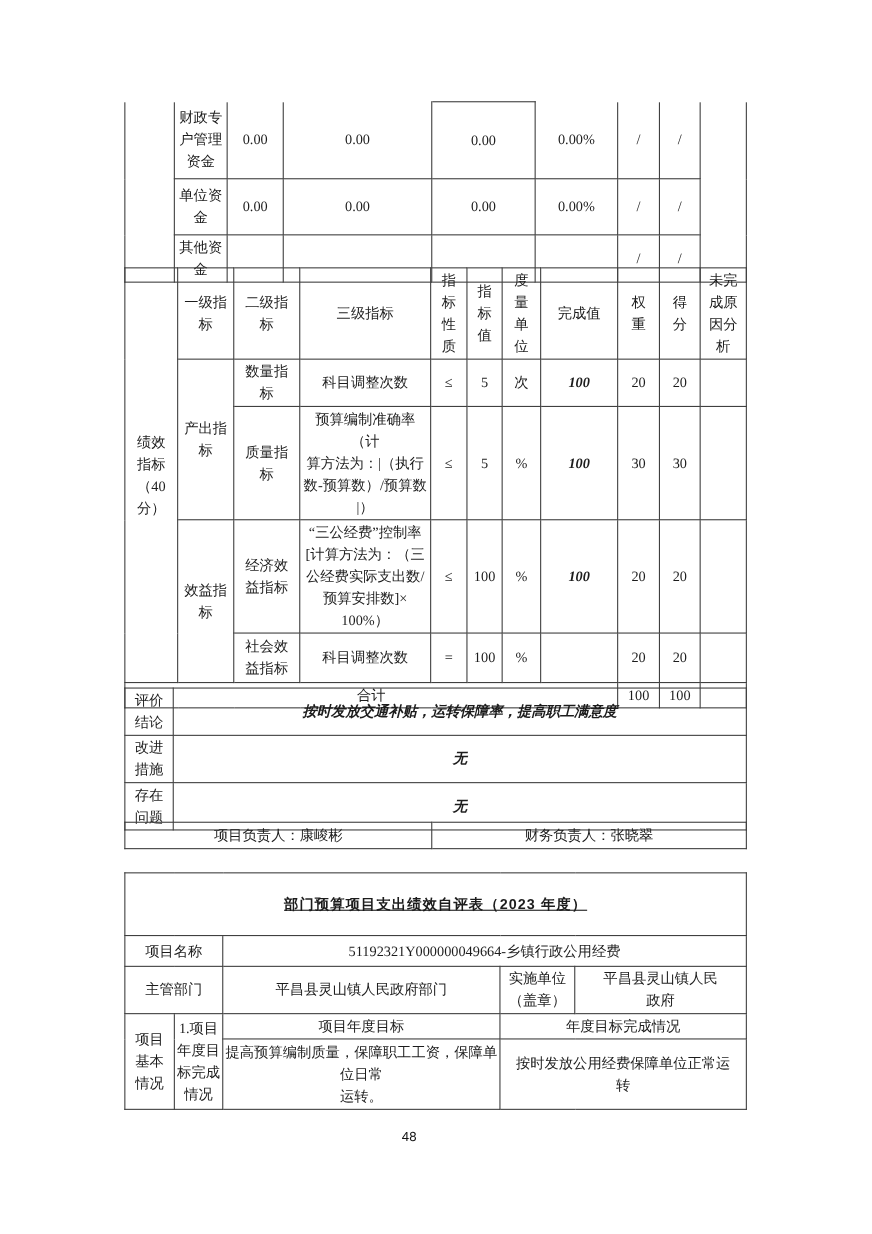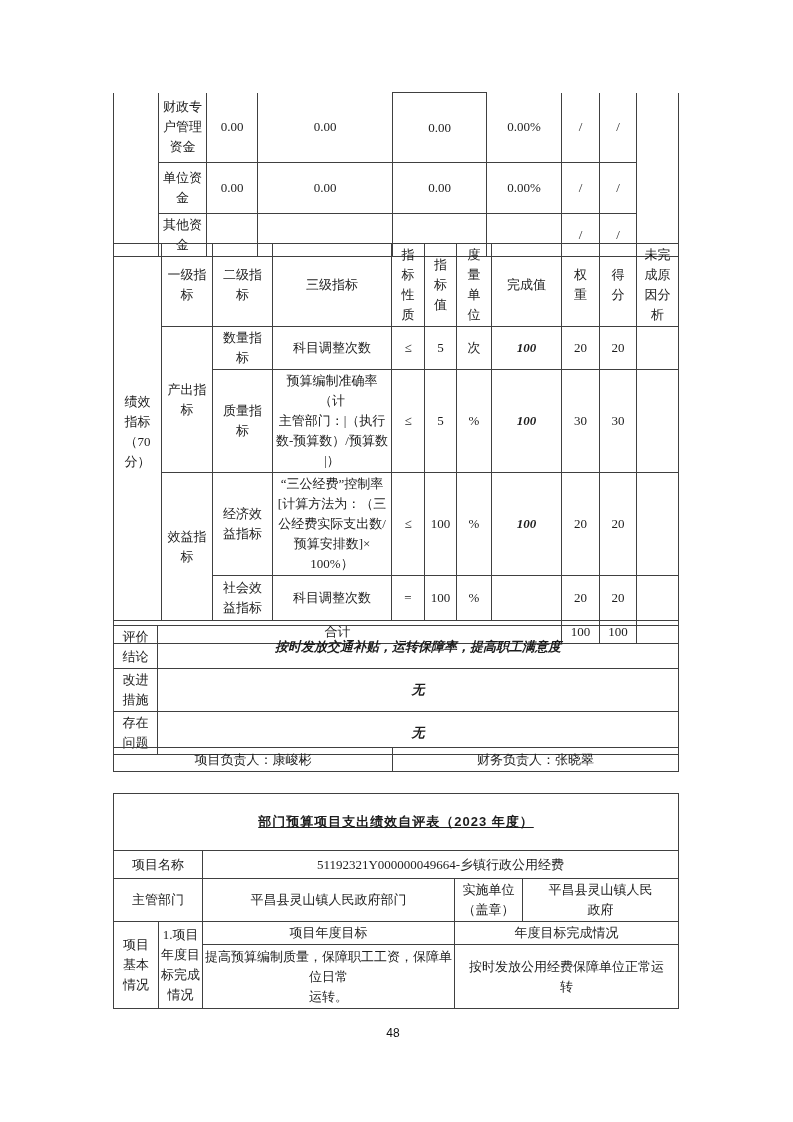--- a/index.html
+++ b/index.html
@@ -25,21 +25,21 @@
   .left{text-align:left;padding-left:8px;margin-top:24px;}
   .note{font-style:italic;text-align:left;padding-left:10px;font-weight:600;}
   .title-cell{
     font-size:19px;font-weight:bold;letter-spacing:1px;
     font-family:"Liberation Sans","DejaVu Sans",sans-serif;
     text-decoration:underline;
   }
   .small{font-size:12px;line-height:19px;text-align:left;padding:2px 6px;}
   .pageno{
     position:absolute;top:1026px;left:0;width:744px;text-align:center;
-    font-size:12px;font-family:"Liberation Sans","DejaVu Sans",sans-serif;color:#111;padding-left:21px;
+    font-size:12px;font-family:"Liberation Sans","DejaVu Sans",sans-serif;color:#111;
   }
 </style>
 </head>
 <body>
 
 <div class="doc">
 
   <table class="tbl tA" style="top:92px;padding-left:36px;">
     <colgroup>
       <col style="width:45px">
@@ -100,21 +100,21 @@
       <col style="width:35px">
         <col style="width:70px">
         <col style="width:38px">
       <col style="width:37px">
         <col style="width:42px">
     </colgroup>
     <tbody>
         <tr style="height:83px">
       <td rowspan="5">绩效
 指标
-（70
+（40
 分）</td>
       <td>一级指
 标</td>
       <td>二级指
 标</td>
       <td>三级指标</td>
       <td>指
 标
 性
 质</td>
@@ -146,21 +146,21 @@
       <td>次</td>
       <td class="val-italic">100</td>
       <td>20</td>
       <td>20</td>
       <td></td>
     </tr>
     <tr style="height:88px">
       <td>质量指
 标</td>
       <td>预算编制准确率（计
-主管部门：|（执行
+算方法为：|（执行
 数-预算数）/预算数
 |）</td>
       <td>≤</td>
       <td>5</td>
       <td>%</td>
       <td class="val-italic">100</td>
       <td>30</td>
       <td>30</td>
       <td></td>
     </tr>

